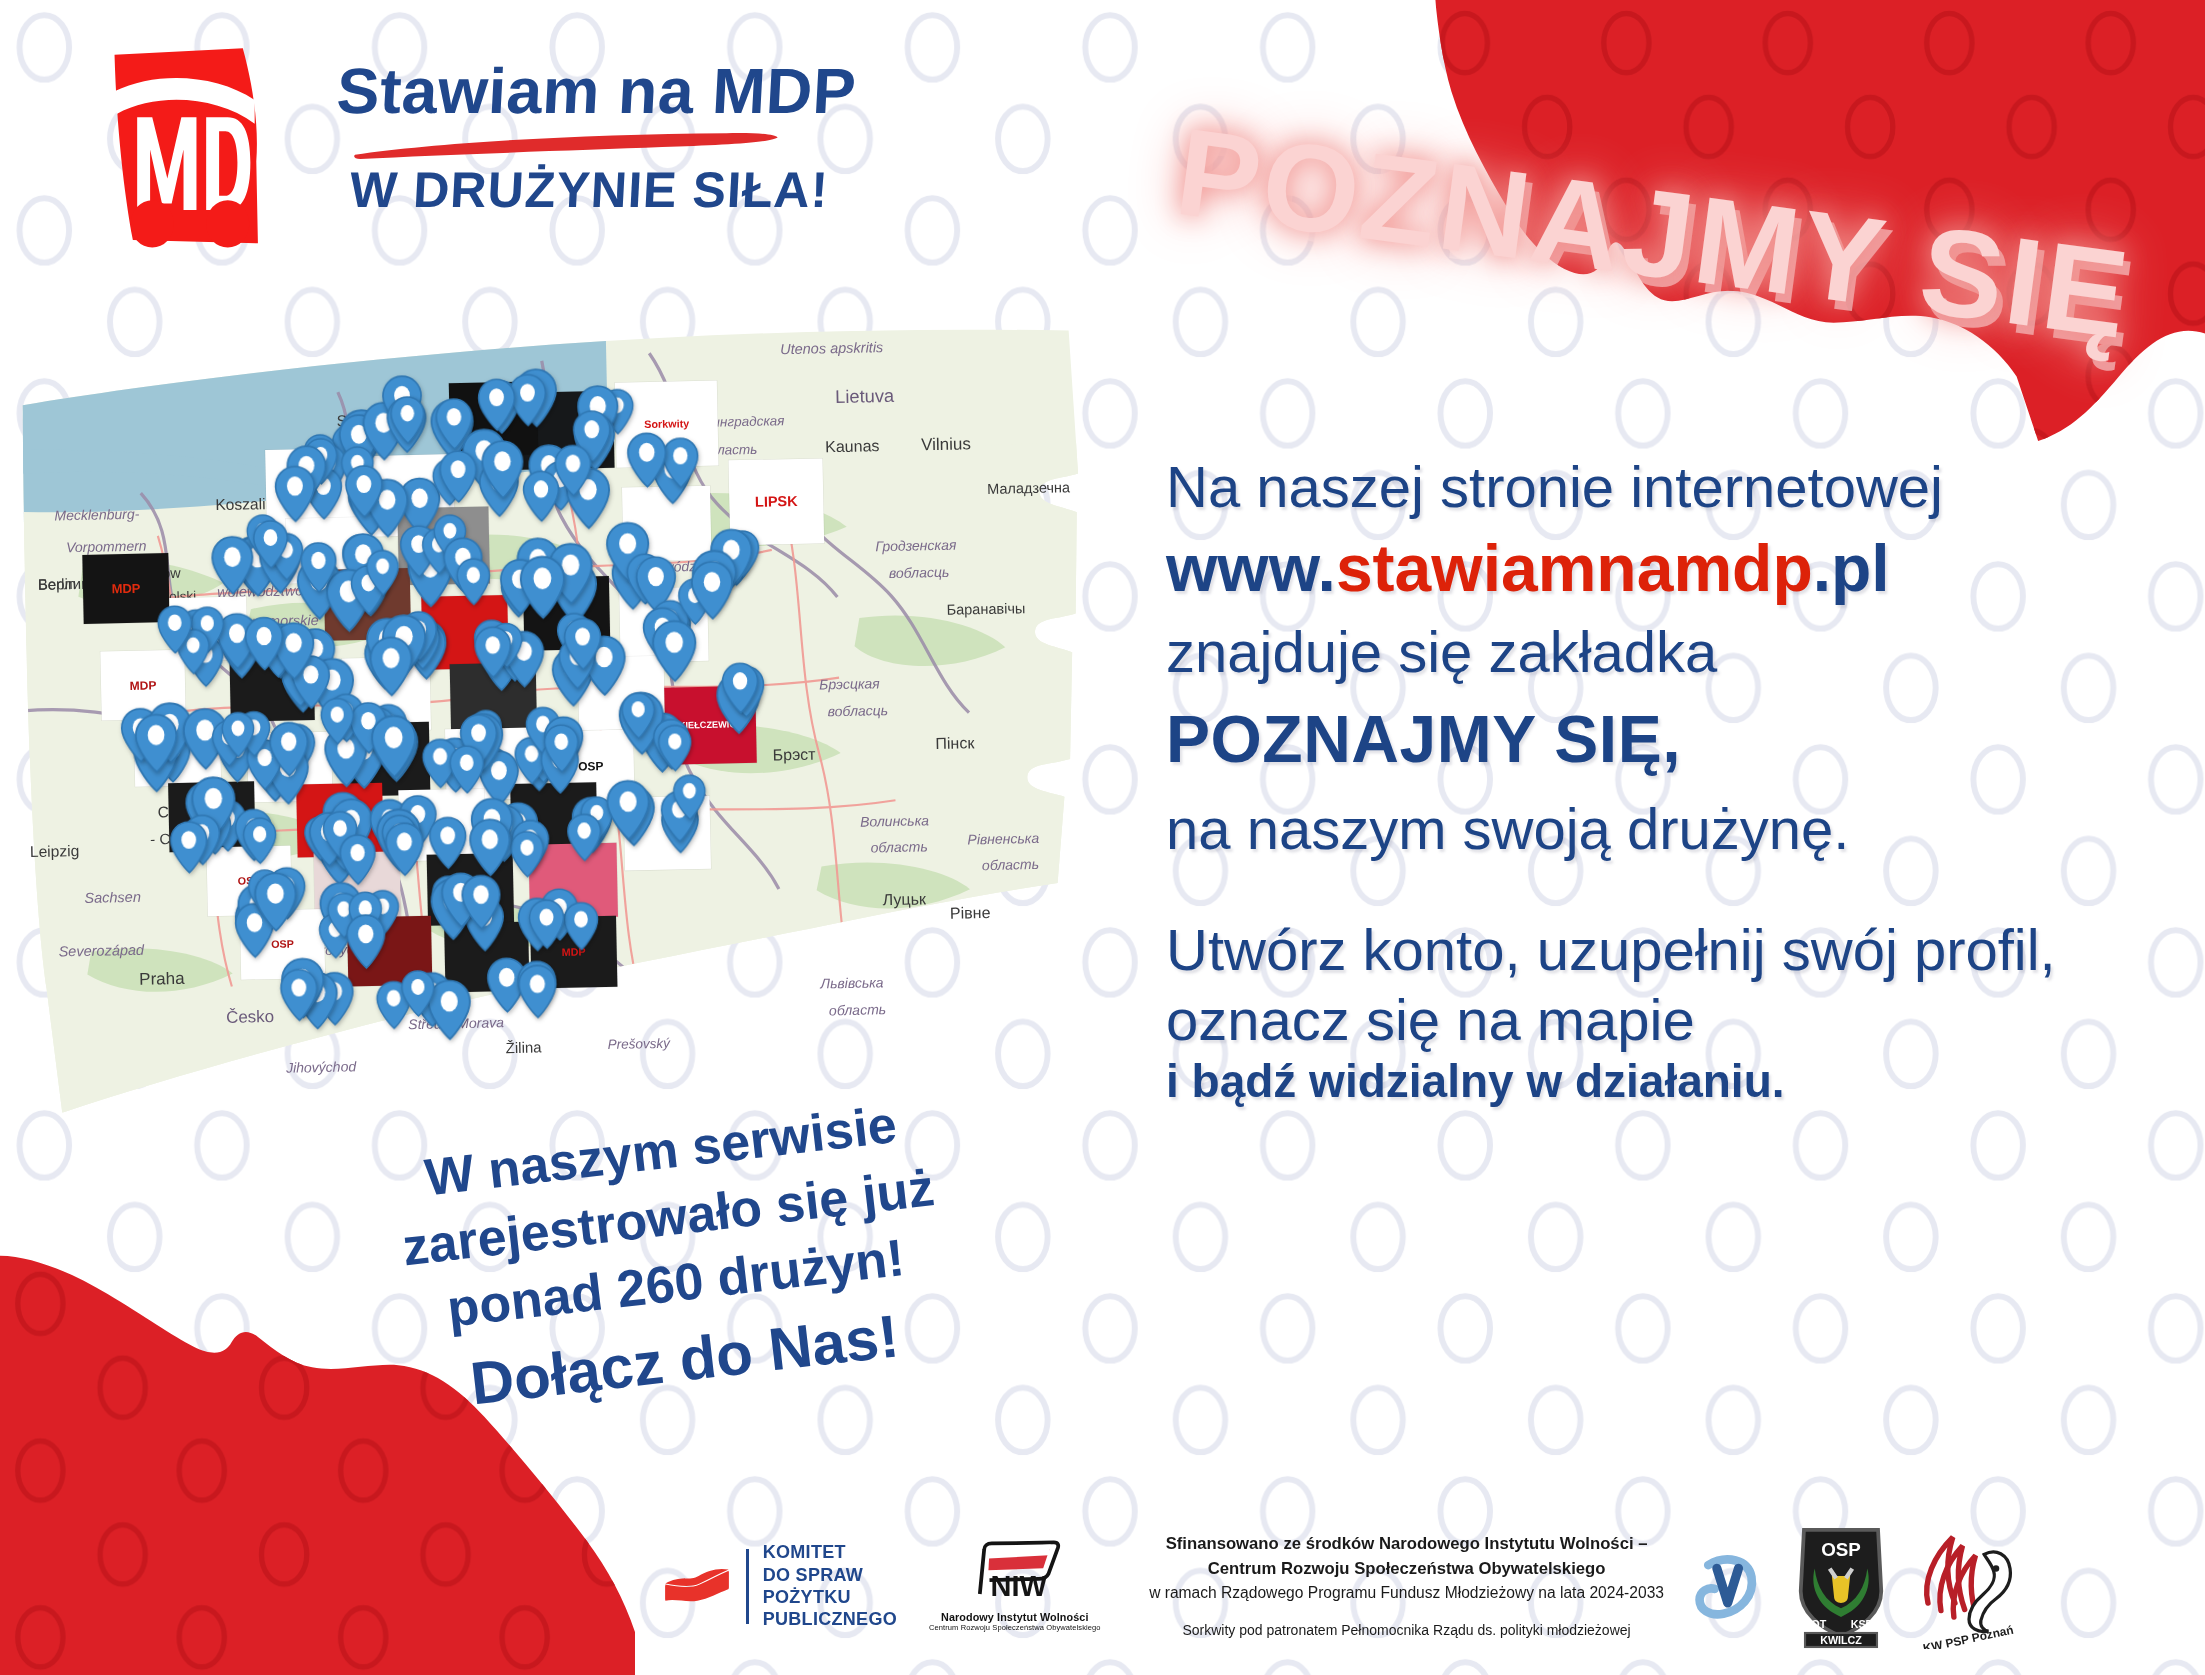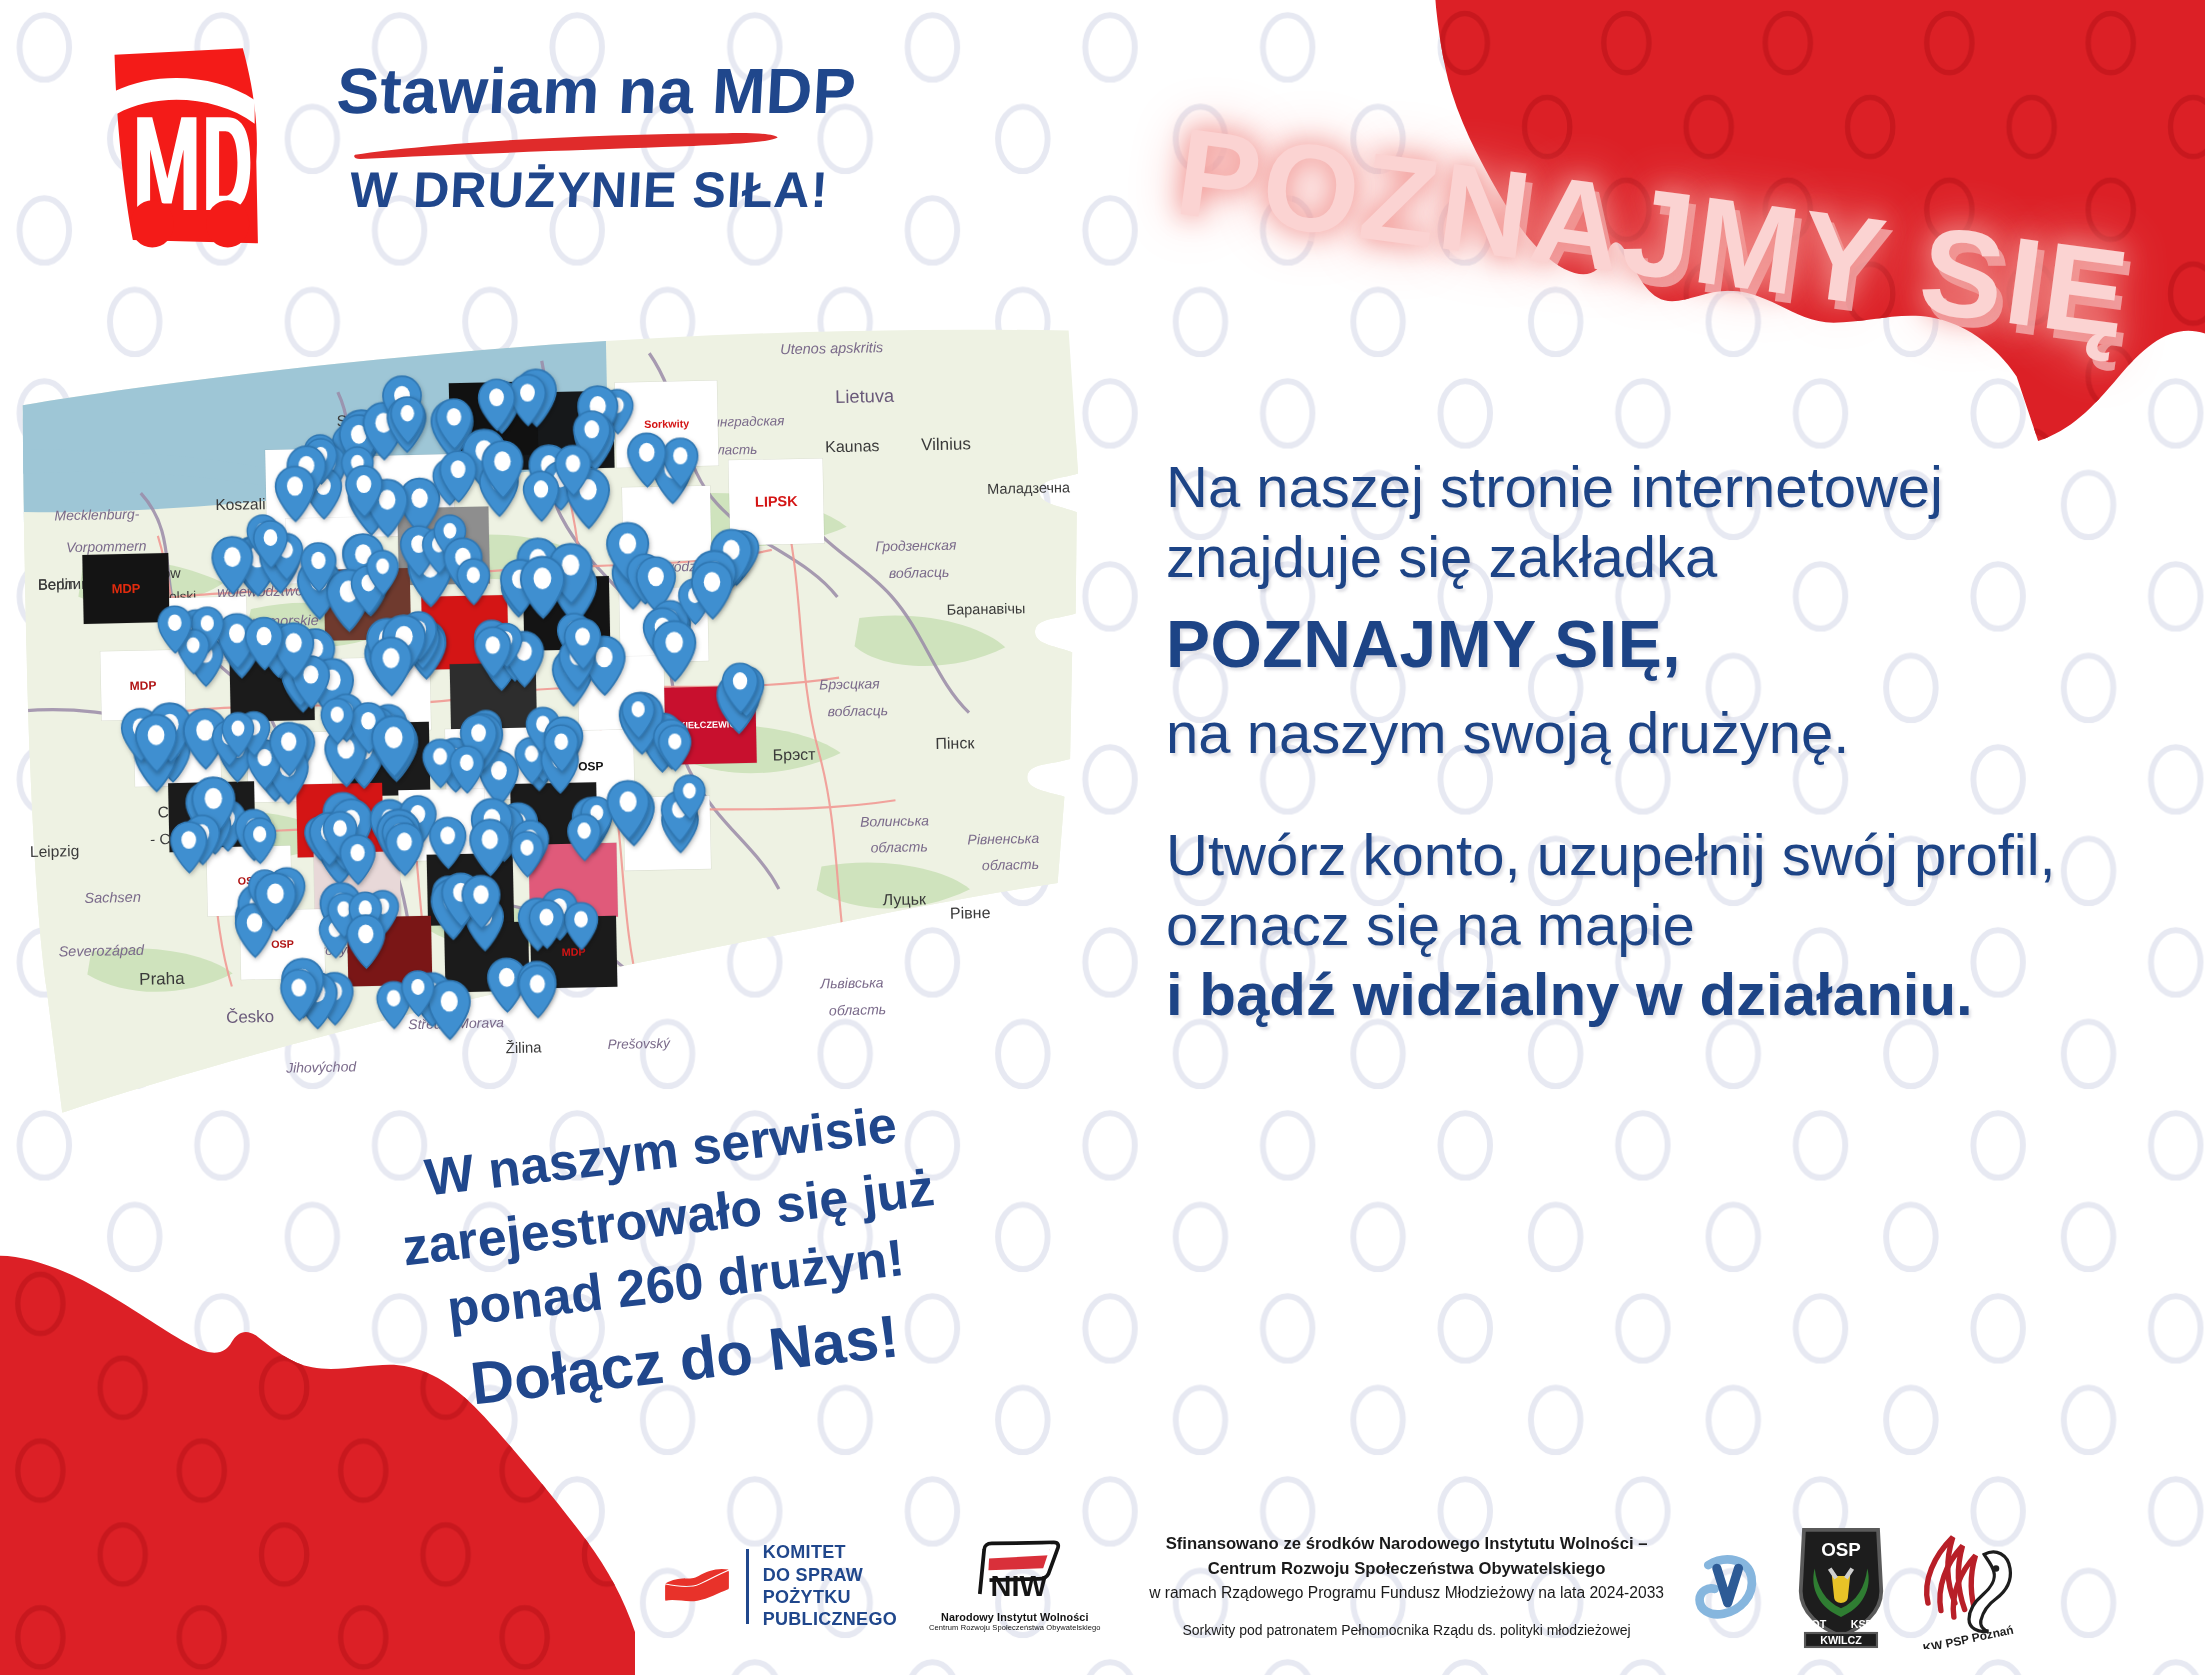--- a/index.html
+++ b/index.html
@@ -52,21 +52,21 @@
   .co4{font-size:60px;margin-top:6.5px;}
 
   
   #copy{position:absolute;left:1166px;top:452px;z-index:6;width:948px;}
   #copy p{margin:0;line-height:1.20;color:#1d4486;
           font-stretch:condensed;text-shadow:2.2px 2.7px 2.7px rgba(120,120,140,.22);}
   .l-reg{font-size:58px;font-weight:normal;}
   .l-url{font-size:66px;font-weight:bold;margin:7.5px 0 8.6px 0 !important;}
   .l-url .red{color:#dd2209;}
   .l-head{font-size:66px;font-weight:bold;letter-spacing:0.5px;margin:14px 0 14px 0 !important;}
-  .l-bold{font-size:60px;font-weight:bold;}
+  .l-bold{font-size:46px;font-weight:bold;}
   .gap{height:52px;}
 
   
   #footer{position:absolute;left:0;bottom:0;width:2205px;height:178px;z-index:8;
           display:flex;align-items:center;}
   .f-block{display:flex;align-items:center;}
   #f-kdsp{margin-left:662px;display:flex;align-items:center;gap:14px;}
   #kdsp-text{font-size:18px;font-weight:bold;color:#20478c;line-height:1.24;letter-spacing:0.3px;}
   #f-niw{margin-left:32px;text-align:center;}
   #niw-sub1{font-size:10.8px;font-weight:bold;color:#111;margin-top:3.2px;letter-spacing:0.1px;}
@@ -1285,20 +1285,21 @@
 
 <div id="callout">
   <div class="co1">W naszym serwisie</div>
   <div class="co2">zarejestrowało się już</div>
   <div class="co3">ponad 260 drużyn!</div>
   <div class="co4">Dołącz do Nas!</div>
 </div>
 
 <div id="copy">
   <p class="l-reg">Na naszej stronie internetowej</p>
+  <p class="l-url"><span>www.</span><span class="red">stawiamnamdp</span><span>.pl</span></p>
   <p class="l-reg">znajduje się zakładka</p>
   <p class="l-head">POZNAJMY SIĘ,</p>
   <p class="l-reg">na naszym swoją drużynę.</p>
   <div class="gap"></div>
   <p class="l-reg">Utwórz konto, uzupełnij swój profil,</p>
   <p class="l-reg">oznacz się na mapie</p>
   <p class="l-bold">i bądź widzialny w działaniu.</p>
 </div>
 
 <div id="footer">

